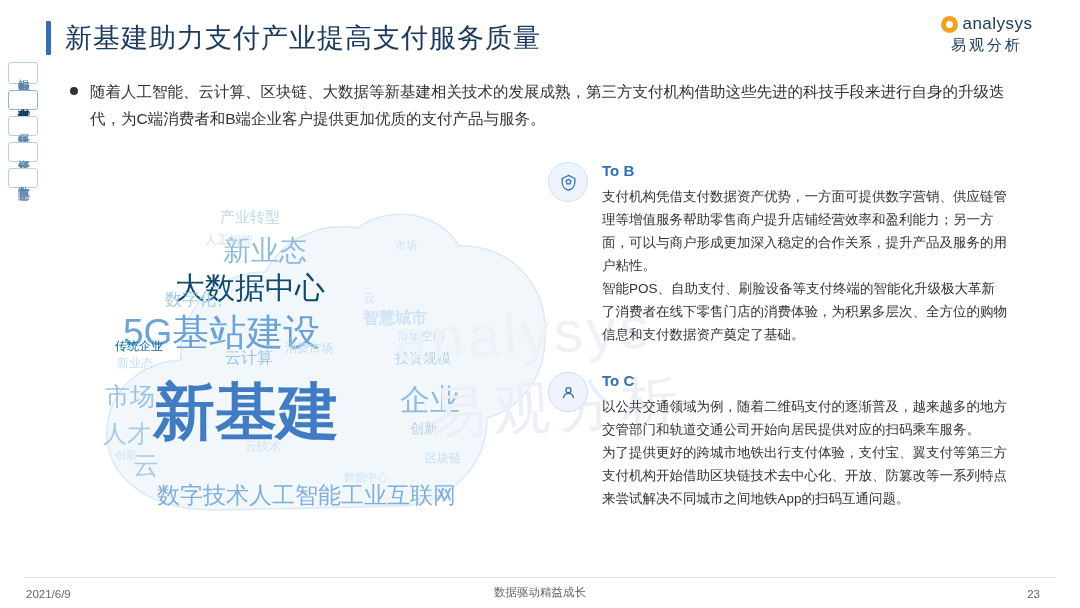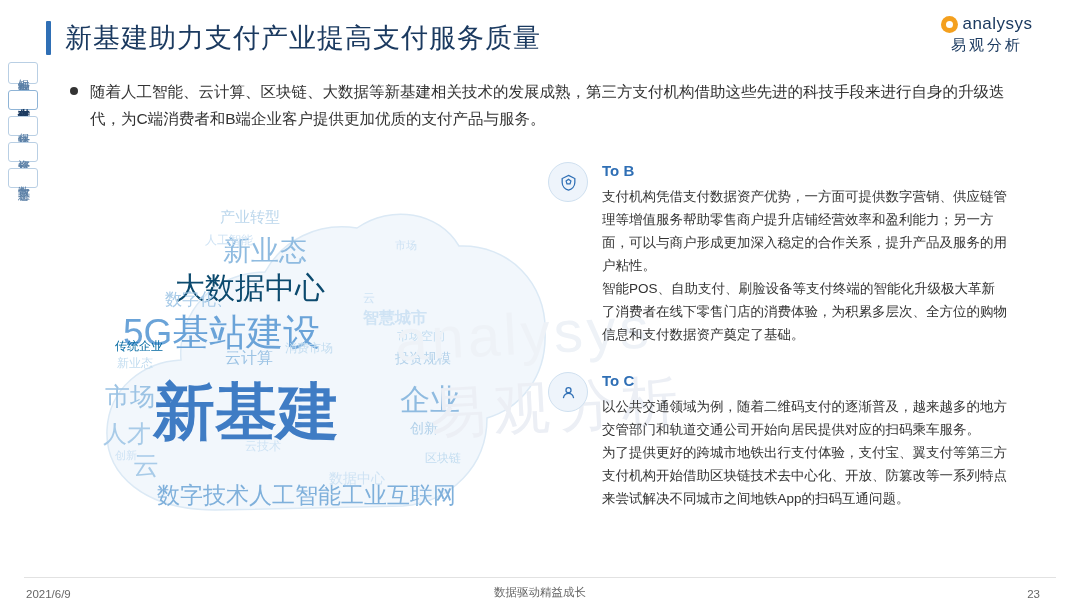--- a/index.html
+++ b/index.html
@@ -167,21 +167,21 @@
       <span class="wc" style="left: 302px; top: 148px; font-size: 12px; color: rgb(195, 221, 240); font-weight: normal;">市场空间</span>
       <span class="wc" style="left: 20px; top: 158px; font-size: 12px; color: #0369a1; font-weight: normal;">传统企业</span>
       <span class="wc" style="left: 22px; top: 175px; font-size: 12px; color: rgb(195, 221, 240); font-weight: normal;">新业态</span>
       <span class="wc" style="left: 268px; top: 110px; font-size: 12px; color: rgb(207, 227, 244); font-weight: normal;">云</span>
       <span class="wc" style="left: 150px; top: 258px; font-size: 12px; color: rgb(207, 227, 244); font-weight: normal;">云技术</span>
       <span class="wc" style="left: 190px; top: 160px; font-size: 12px; color: rgb(195, 221, 240); font-weight: normal;">消费市场</span>
       <span class="wc" style="left: 110px; top: 52px; font-size: 12px; color: rgb(207, 227, 244); font-weight: normal;">人工智能</span>
       <span class="wc" style="left: 300px; top: 58px; font-size: 11px; color: rgb(207, 227, 244); font-weight: normal;">市场</span>
       <span class="wc" style="left: 268px; top: 128px; font-size: 16px; color: rgb(207, 227, 244); font-weight: bold;">智慧城市</span>
       <span class="wc" style="left: 20px; top: 268px; font-size: 11px; color: rgb(207, 227, 244); font-weight: normal;">创新</span>
-      <span class="wc" style="left: 234px; top: 290px; font-size: 14px; color: rgb(207, 227, 244); font-weight: normal;">数据中心</span>
+      <span class="wc" style="left: 249px; top: 290px; font-size: 11px; color: rgb(207, 227, 244); font-weight: normal;">数据中心</span>
       <span class="wc" style="left: 330px; top: 270px; font-size: 12px; color: rgb(195, 221, 240); font-weight: normal;">区块链</span>
     </div>
 </div>
 
 <div class="watermark">analysys</div>
 <div class="watermark2">易观分析</div>
 
 <div class="block" id="block-tob">
   <div class="block-icon">
     <svg width="19" height="19" viewBox="0 0 24 24" fill="none" stroke="#2f6fb5" stroke-width="1.6">

